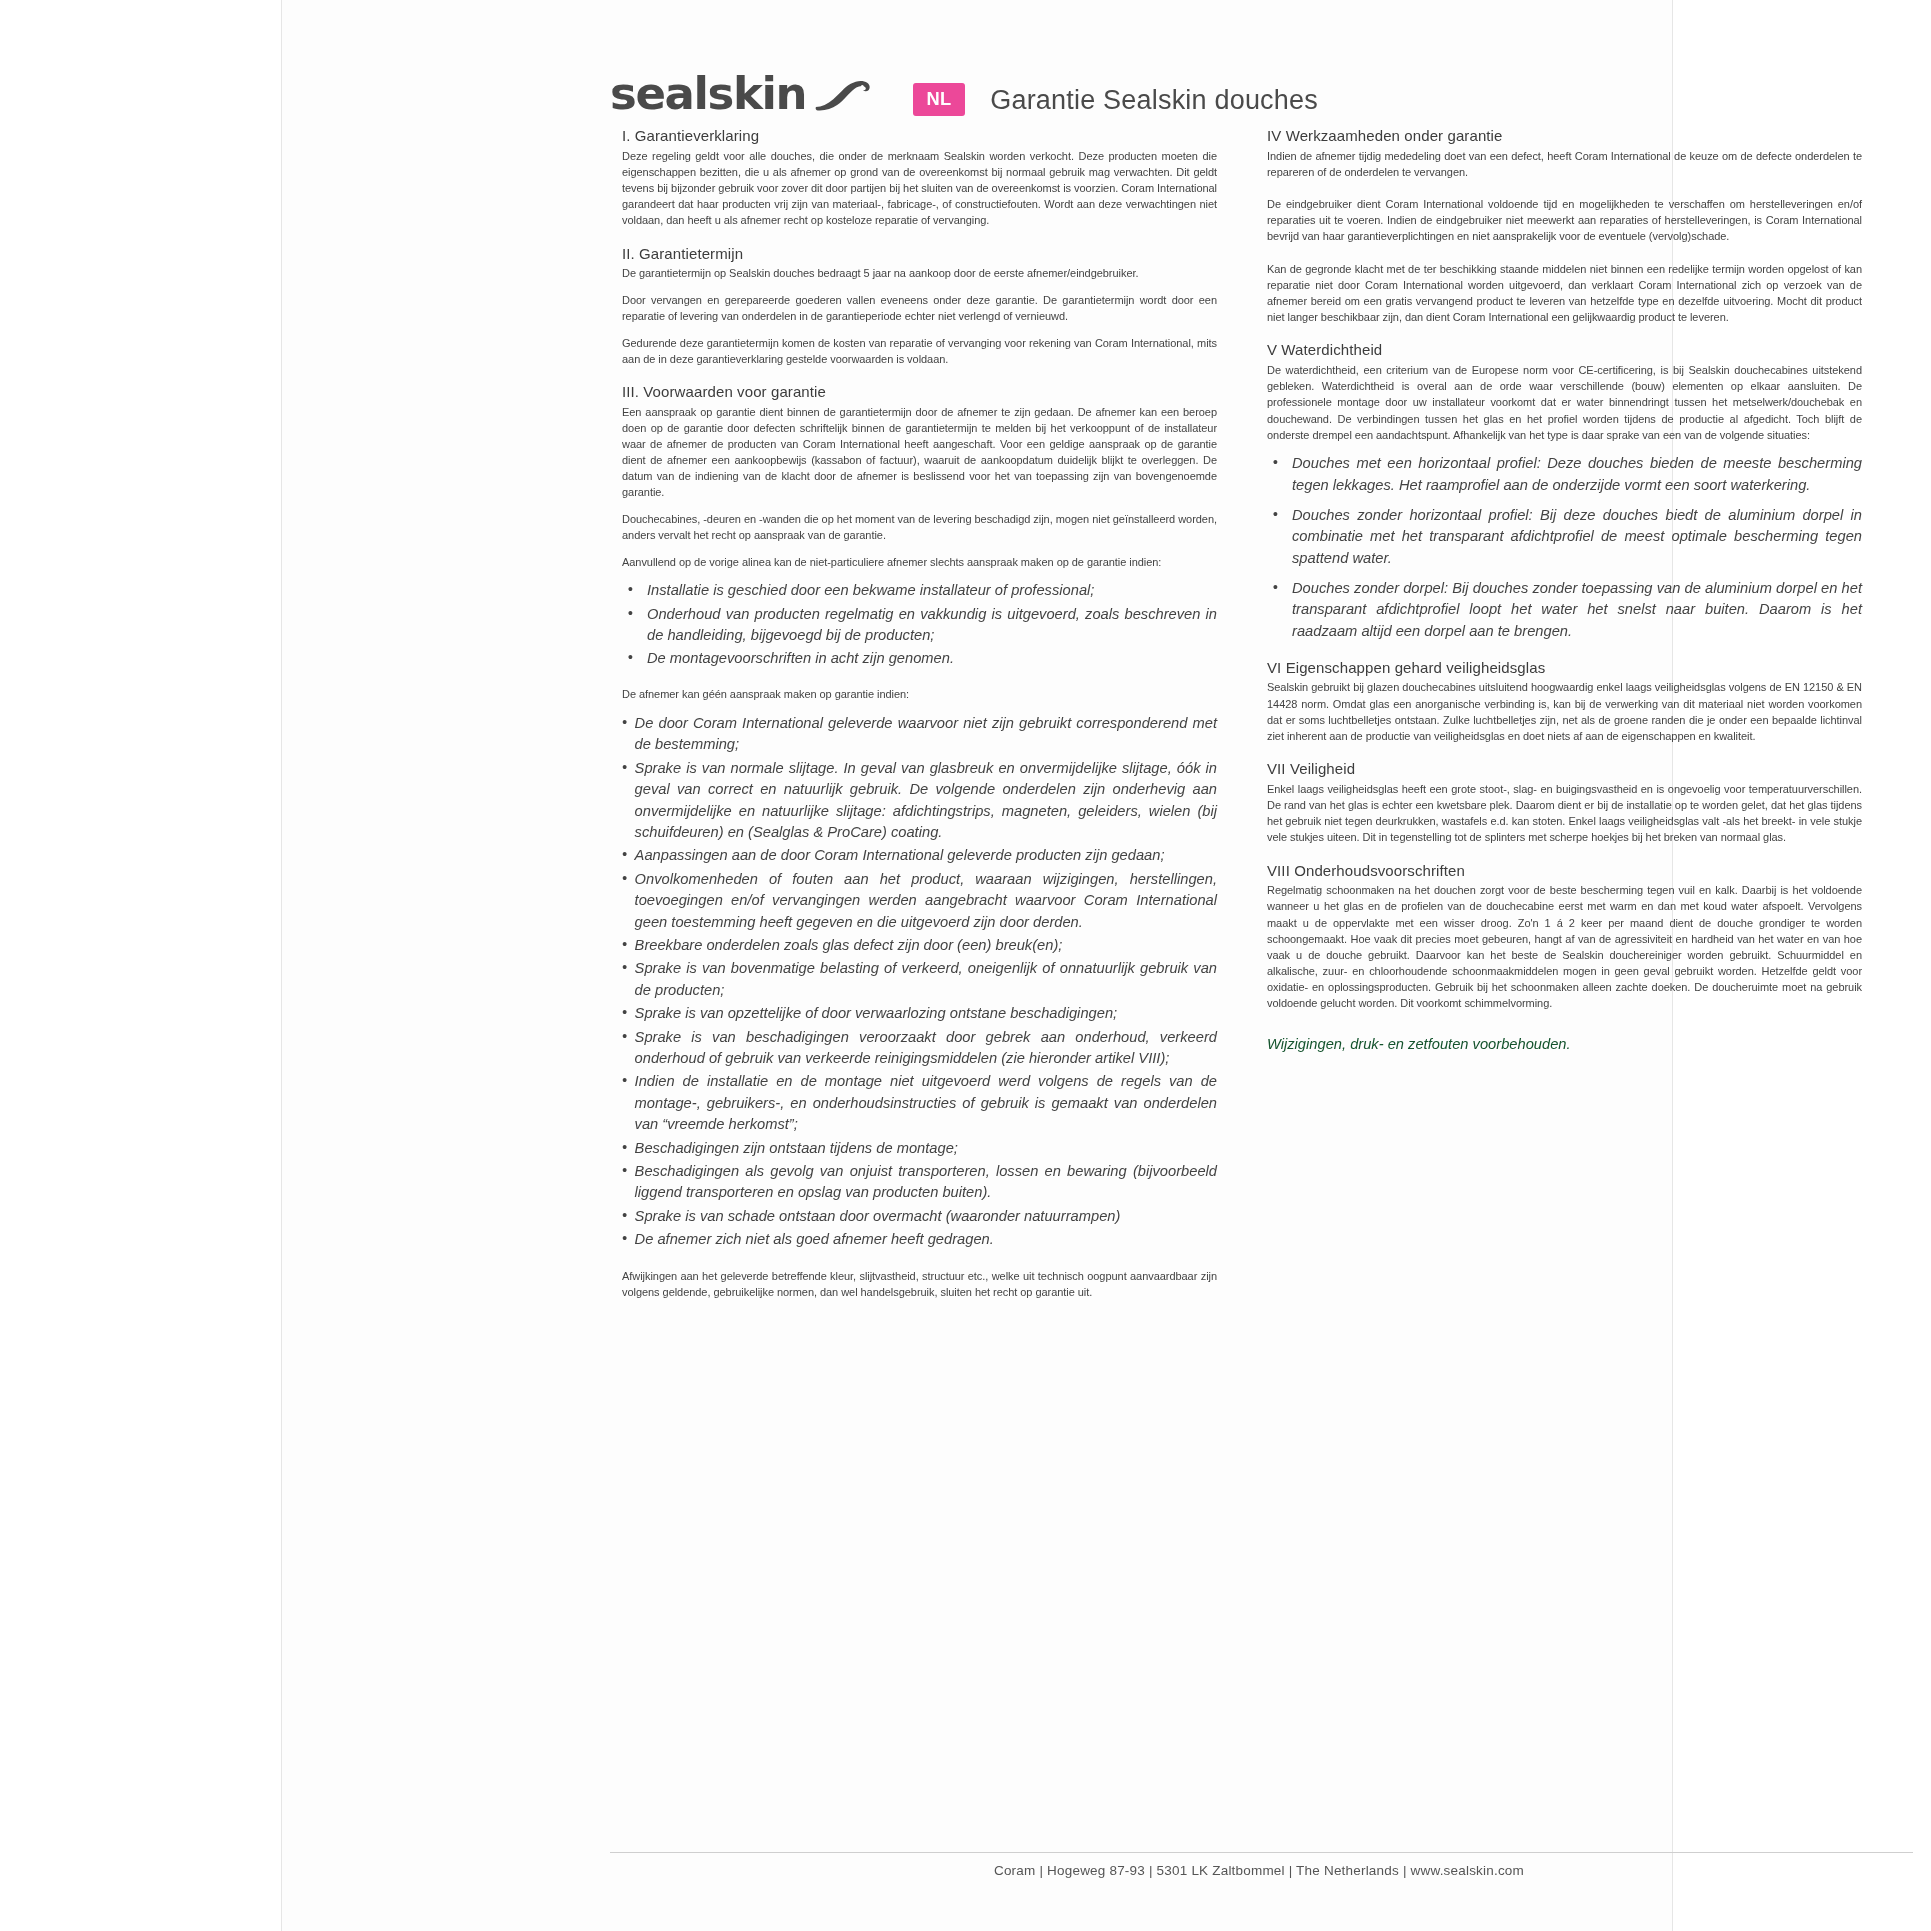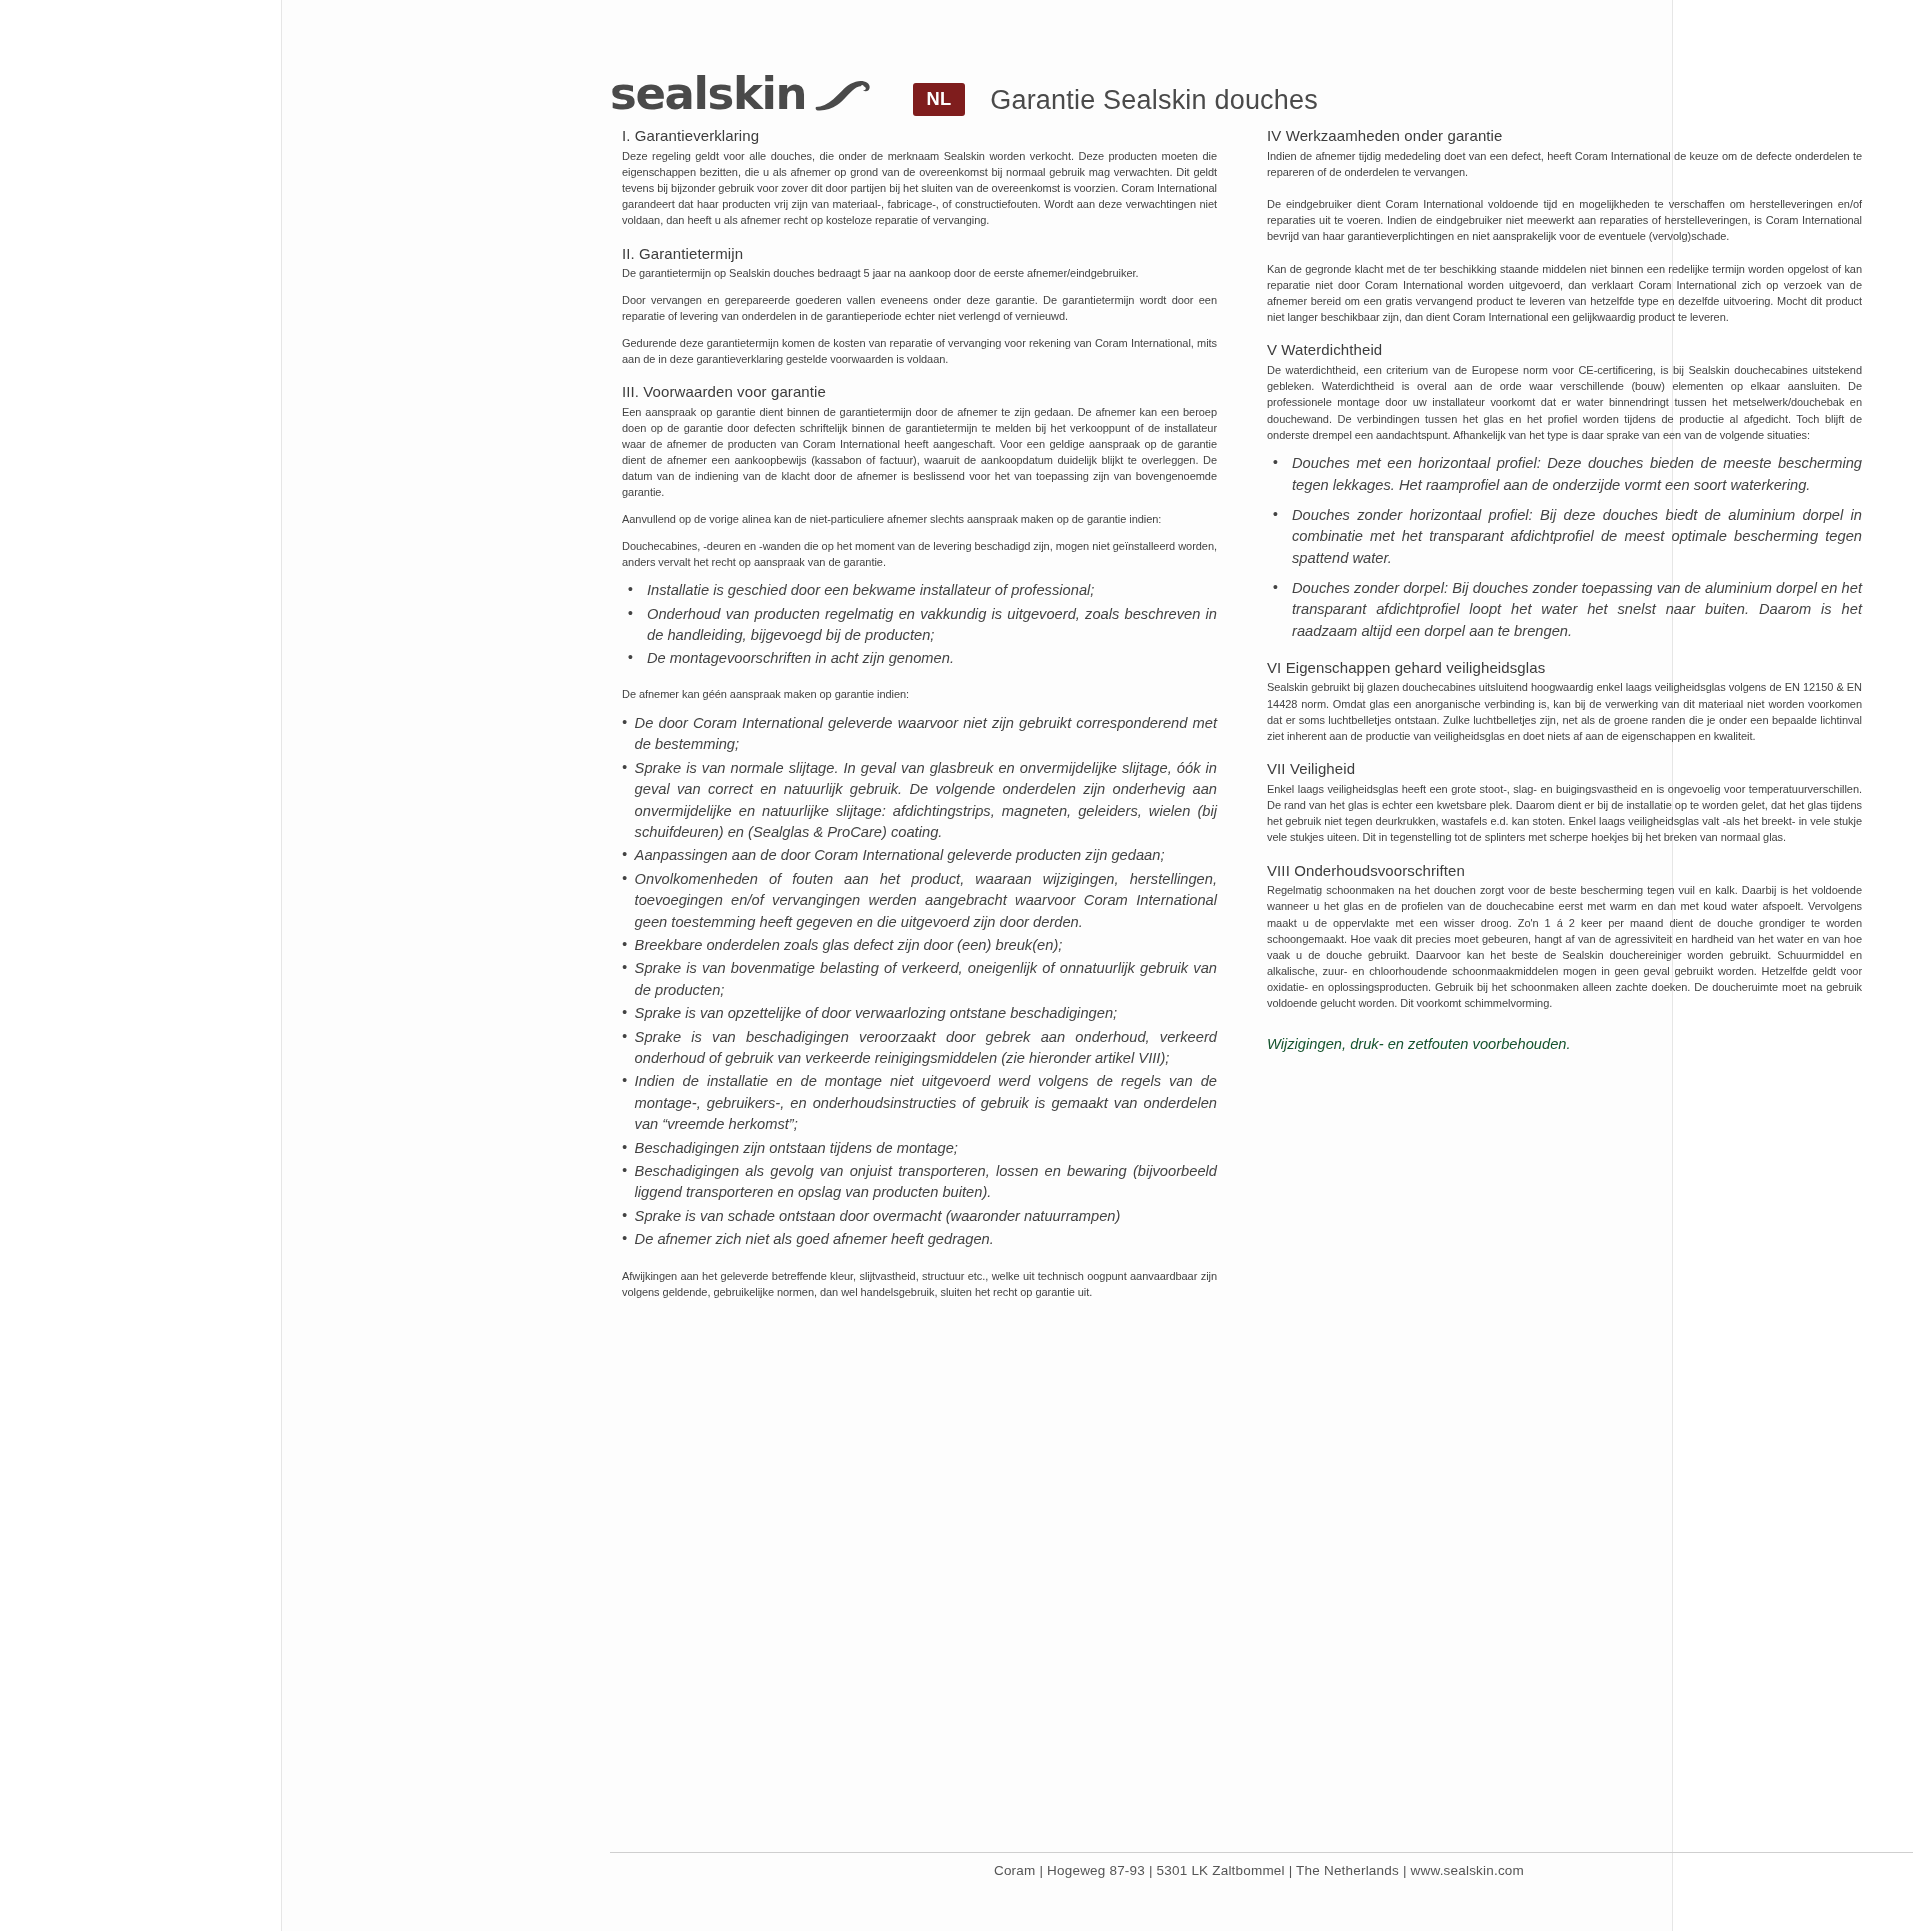--- a/index.html
+++ b/index.html
@@ -54,21 +54,21 @@
     line-height: 1;
   }
   .logo-seal {
     position: relative;
     width: 60px;
     height: 39px;
   }
   .logo-seal svg { display:block; }
   .nl-badge {
     margin-left: 41px;
-    background: #7f1d1d;
+    background: #ec4899;
     color: #ffffff;
     font-size: 18.3px;
     font-weight: bold;
     letter-spacing: 0.5px;
     padding: 6.8px 13.5px 7.7px 13.5px;
     border-radius: 2.9px;
     line-height: 1;
   }
   .header-title {
     margin-left: 25px;
@@ -189,22 +189,22 @@
         <div class="blk">
           <h2 class="sec">II. Garantietermijn</h2>
           <p class="body">De garantietermijn op Sealskin douches bedraagt 5 jaar na aankoop door de eerste afnemer/eindgebruiker.</p>
           <p class="body">Door vervangen en gerepareerde goederen vallen eveneens onder deze garantie. De garantietermijn wordt door een reparatie of levering van onderdelen in de garantieperiode echter niet verlengd of vernieuwd.</p>
           <p class="body">Gedurende deze garantietermijn komen de kosten van reparatie of vervanging voor rekening van Coram International, mits aan de in deze garantieverklaring gestelde voorwaarden is voldaan.</p>
         </div>
 
         <div class="blk">
           <h2 class="sec">III. Voorwaarden voor garantie</h2>
           <p class="body">Een aanspraak op garantie dient binnen de garantietermijn door de afnemer te zijn gedaan. De afnemer kan een beroep doen op de garantie door defecten schriftelijk binnen de garantietermijn te melden bij het verkooppunt of de installateur waar de afnemer de producten van Coram International heeft aangeschaft. Voor een geldige aanspraak op de garantie dient de afnemer een aankoopbewijs (kassabon of factuur), waaruit de aankoopdatum duidelijk blijkt te overleggen. De datum van de indiening van de klacht door de afnemer is beslissend voor het van toepassing zijn van bovengenoemde garantie.</p>
+          <p class="body">Douchecabines, -deuren en -wanden die op het moment van de levering beschadigd zijn, mogen niet geïnstalleerd worden, anders vervalt het recht op aanspraak van de garantie.</p>
           <p class="body">Aanvullend op de vorige alinea kan de niet-particuliere afnemer slechts aanspraak maken op de garantie indien:</p>
-          <p class="body">Douchecabines, -deuren en -wanden die op het moment van de levering beschadigd zijn, mogen niet geïnstalleerd worden, anders vervalt het recht op aanspraak van de garantie.</p>
           <ul class="bullets">
             <li>Installatie is geschied door een bekwame installateur of professional;</li>
             <li>Onderhoud van producten regelmatig en vakkundig is uitgevoerd, zoals beschreven in de handleiding, bijgevoegd bij de producten;</li>
             <li>De montagevoorschriften in acht zijn genomen.</li>
           </ul>
         </div>
 
         <div class="blk">
           <p class="body">De afnemer kan géén aanspraak maken op garantie indien:</p>
           <ul class="bullets flush">

